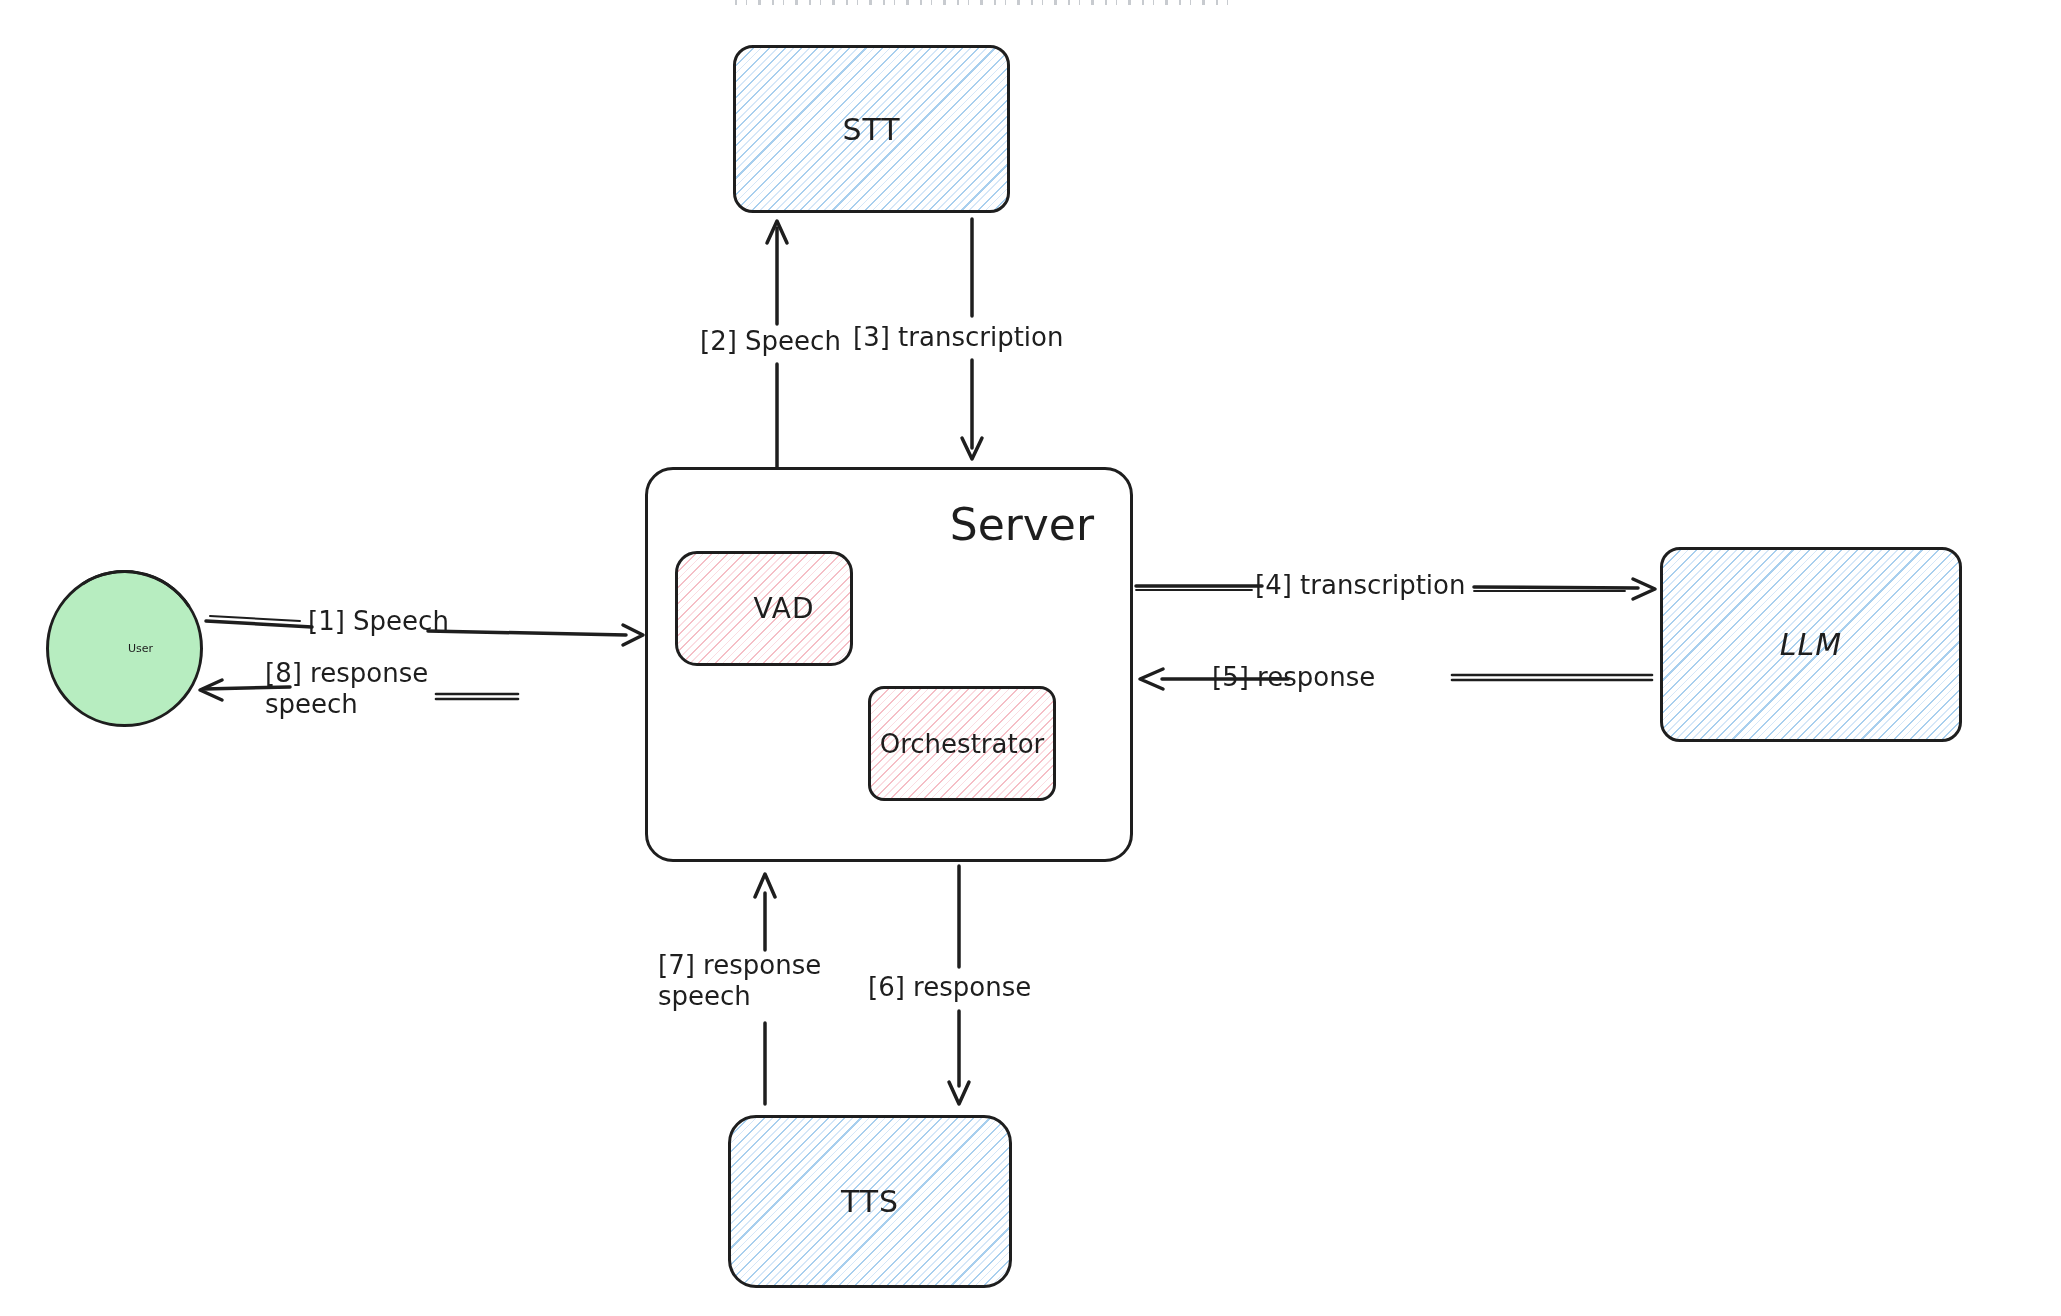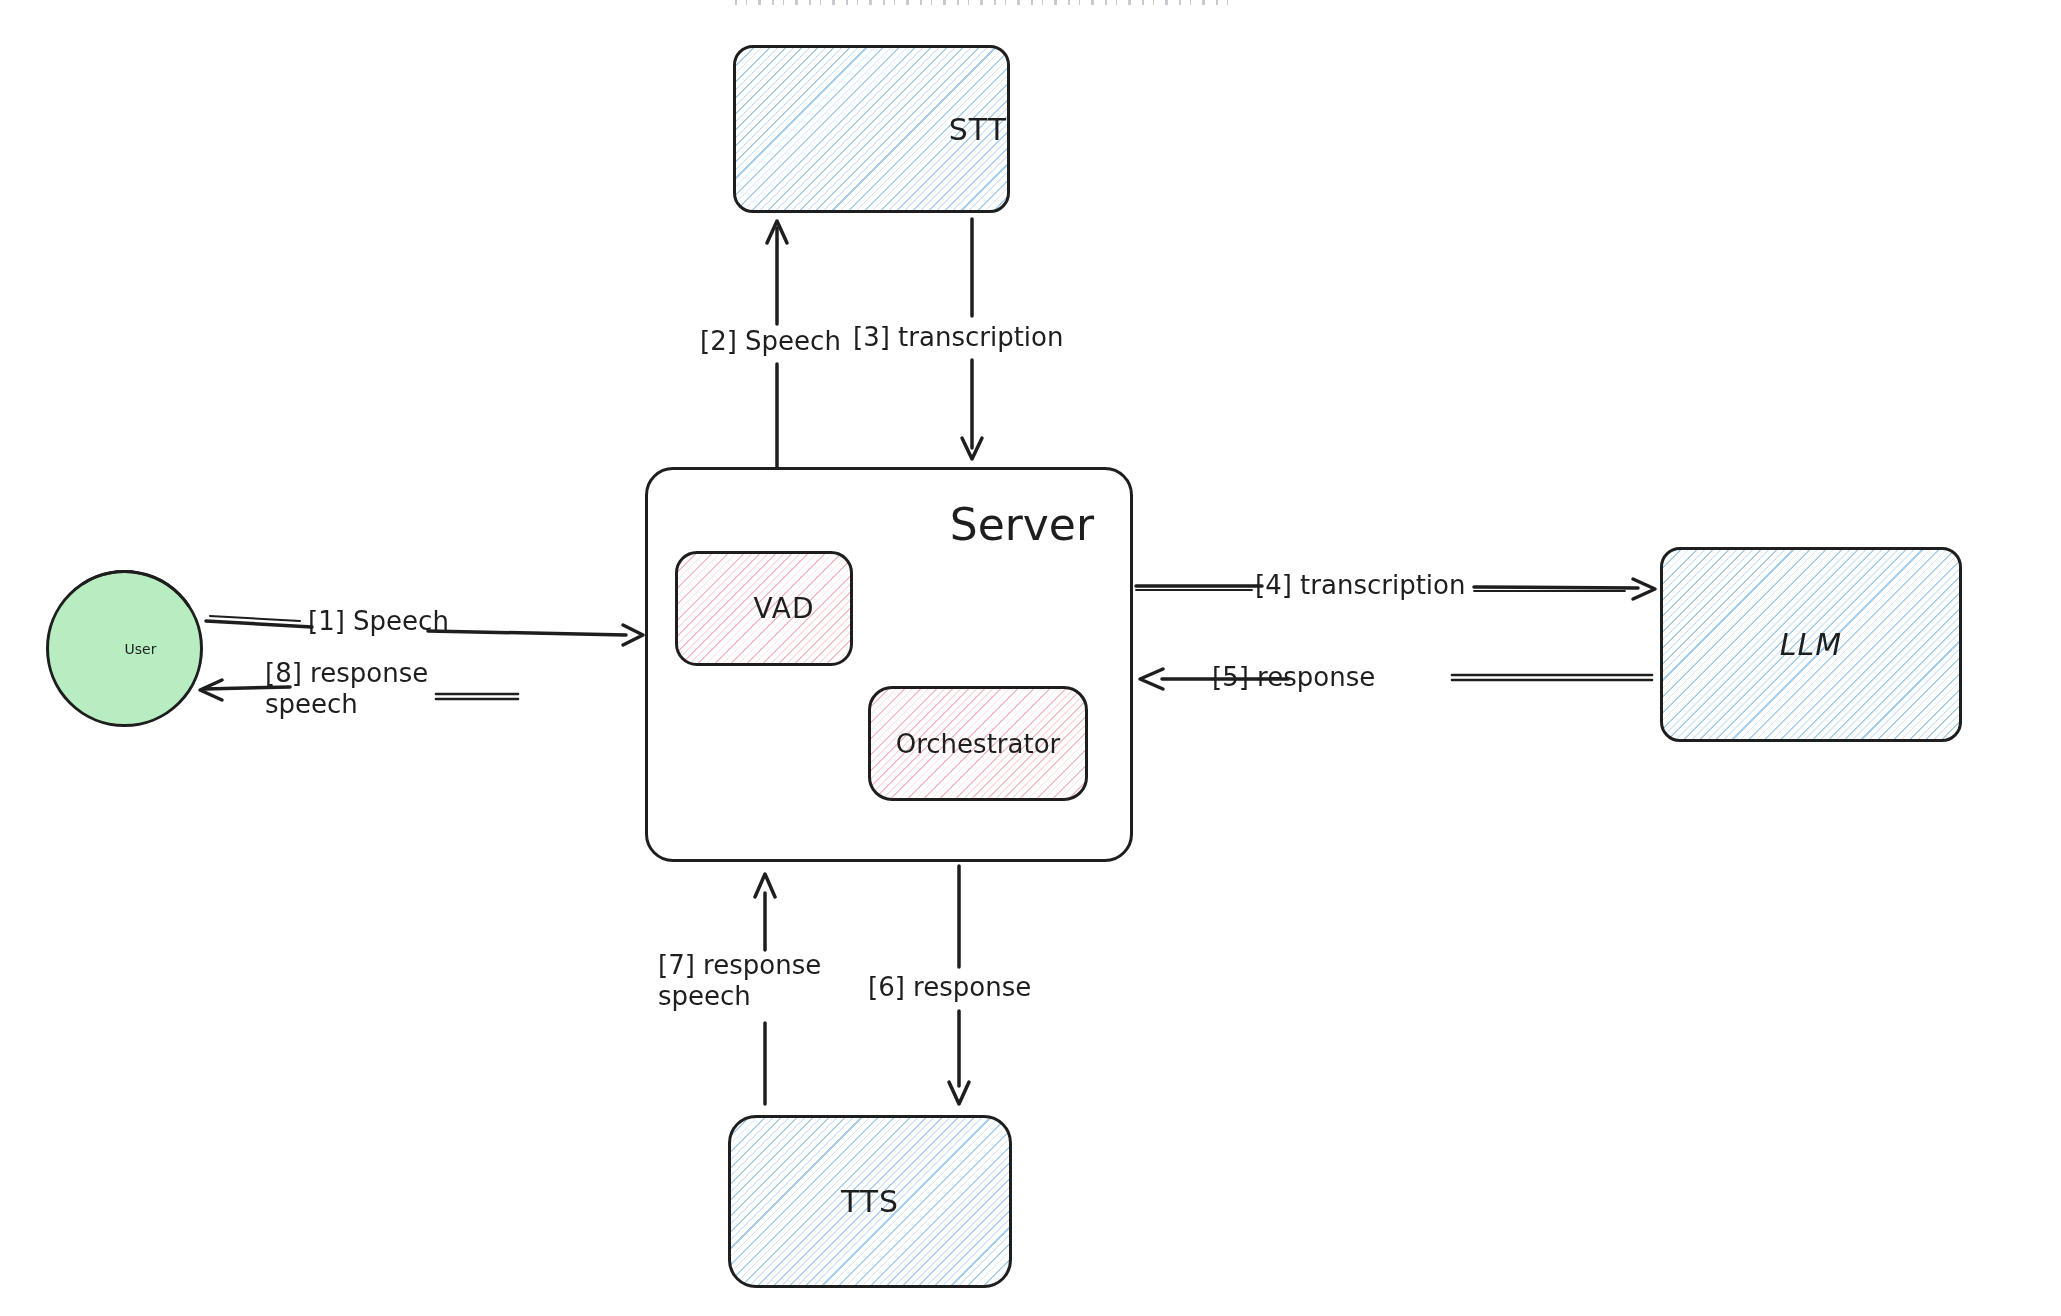--- a/index.html
+++ b/index.html
@@ -46,45 +46,45 @@
   }
   .node-label{font-size:30px;letter-spacing:1px;}
   .small-label{font-size:26px;}
   .edge-label{
     position:absolute;
     font-size:26px;
     text-align:left;
     line-height:31px;
     white-space:nowrap;
   }
-  #stt-box{left:733px;top:45px;width:277px;height:168px;border-radius:20px;justify-content:flex-end;}
+  #stt-box{left:733px;top:45px;width:277px;height:168px;border-radius:20px;}
   #server-box{left:645px;top:467px;width:488px;height:395px;border-radius:28px;}
   #server-title{
     position:absolute;top:30px;right:36px;
     font-size:44px;line-height:50px;
   }
   #vad-box{left:27px;top:81px;width:178px;height:115px;border-radius:22px;border-width:3px;position:absolute;}
-  #orchestrator-box{left:220px;top:216px;width:220px;height:115px;border-radius:24px;border-width:3px;position:absolute;}
+  #orchestrator-box{left:220px;top:216px;width:188px;height:115px;border-radius:16px;border-width:3px;position:absolute;}
   #llm-box{left:1660px;top:547px;width:302px;height:195px;border-radius:20px;}
   #llm-box .node-label{font-style:italic;}
   #tts-box{left:728px;top:1115px;width:284px;height:173px;border-radius:28px;align-items:center;}
   #user-circle{
     left:46px;top:570px;width:157px;height:157px;
     border-radius:50%;
     border-width:3px;
     background:var(--fill-green,#b7edc0);
   }
   #user-circle::before{ 
     content:"";position:absolute;inset:-3px;
     border:3px solid transparent;
     border-top-color:var(--stroke,#1e1e1e);
     border-radius:50%;
     transform:rotate(12deg);
   }
-  #user-circle .node-label{font-size:14px;letter-spacing:0;margin-left:32px;}
+  #user-circle .node-label{font-size:11px;letter-spacing:0;margin-left:32px;}
   #edges-svg{position:absolute;left:0;top:0;pointer-events:none;}
   #cropped-text-top{
     position:absolute;left:735px;top:0;width:502px;height:5px;
     background:repeating-linear-gradient(90deg,
       var(--fragment-gray,#9aa0a8) 0 2px, transparent 2px 11px,
       var(--fragment-gray,#9aa0a8) 11px 12px, transparent 12px 23px,
       var(--fragment-gray,#9aa0a8) 23px 26px, transparent 26px 37px);
     opacity:.55;
   }
   #lbl-e2{left:700px;top:326px;width:160px;}

